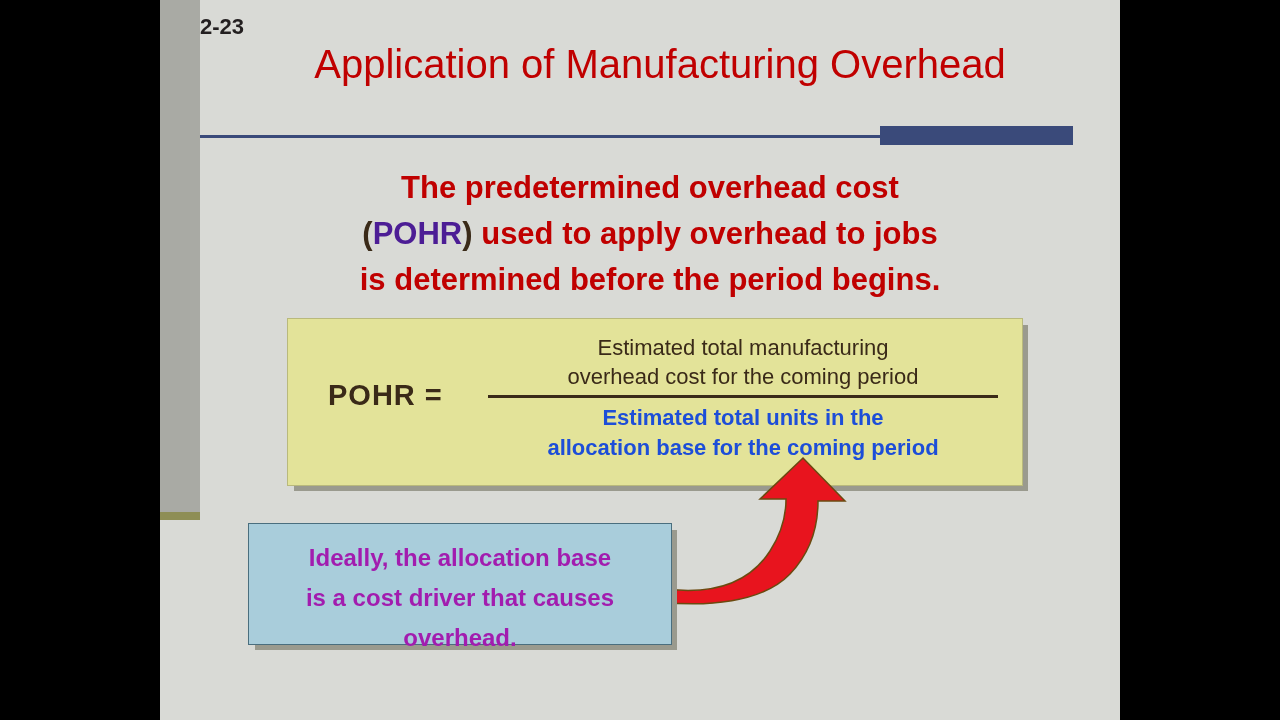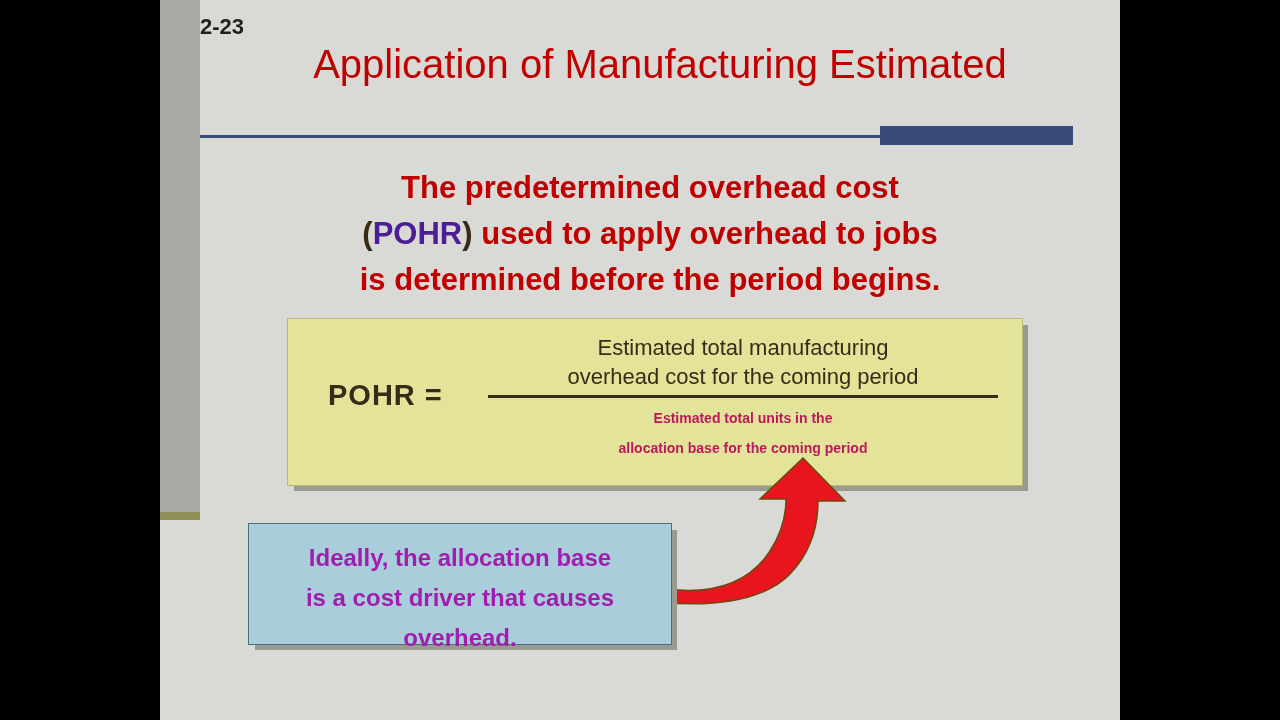--- a/index.html
+++ b/index.html
@@ -140,23 +140,23 @@
     color: #3a2a18;
     line-height: 29px;
   }
   .fraction .bar {
     width: 510px;
     height: 3px;
     background: #3a2a18;
     margin: 4px auto 5px auto;
   }
   .fraction .denom {
-    font-size: 14px;
-    font-weight: bold;
-    color: #be185d;
+    font-size: 22px;
+    font-weight: bold;
+    color: #1d4ed8;
     line-height: 30px;
   }
   
   .callout-shadow {
     position: absolute;
     left: 95px;
     top: 530px;
     width: 422px;
     height: 120px;
     background: #9a9a8e;
@@ -209,21 +209,21 @@
   <div class="letterbox-left"></div>
   <div class="letterbox-right"></div>
 
   <div class="slide-canvas">
 
     <div class="left-band"></div>
     <div class="left-band-lower"></div>
 
     <div class="slide-number">2-23</div>
 
-    <div class="slide-title">Application of Manufacturing Estimated</div>
+    <div class="slide-title">Application of Manufacturing Overhead</div>
 
     <div class="title-rule"></div>
     <div class="title-rule-block"></div>
 
     <div class="body-text">
       <div>The predetermined overhead cost</div>
       <div><span class="paren">(</span><span class="italic">POHR</span><span class="paren">)</span><span> used to apply overhead to jobs</span></div>
       <div>is determined before the period begins.</div>
     </div>
 

